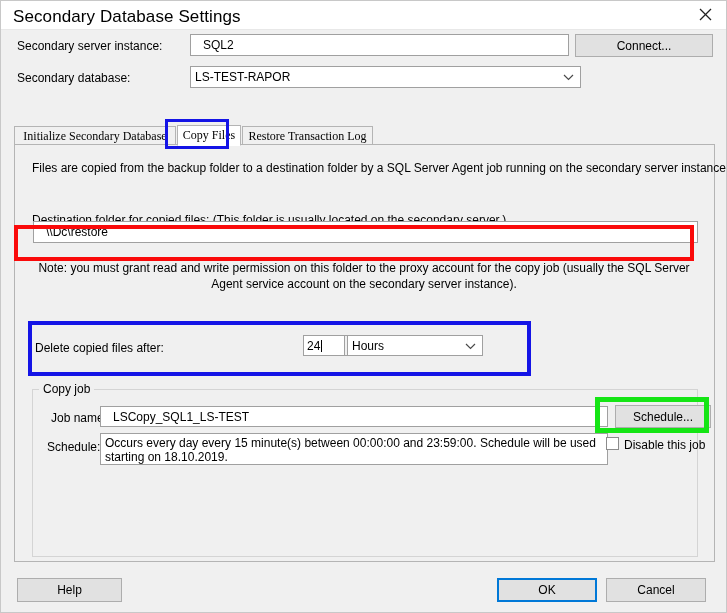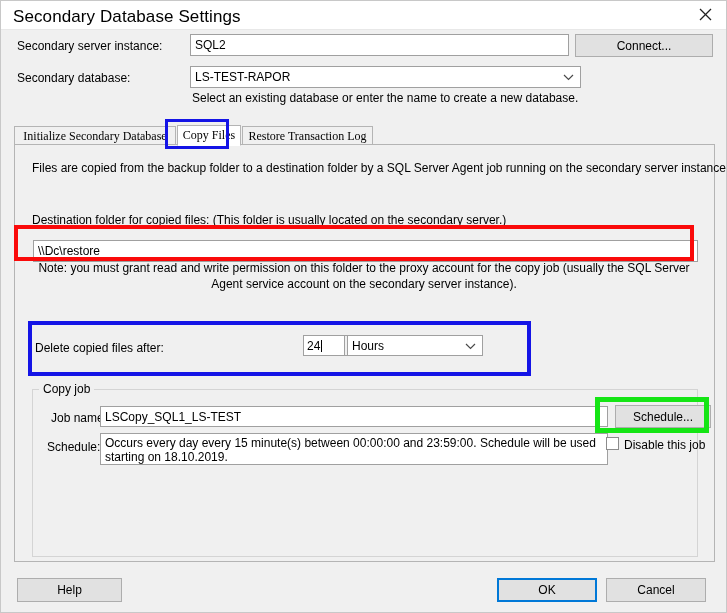--- a/index.html
+++ b/index.html
@@ -55,21 +55,21 @@
     white-space: nowrap;
   }
   .textbox {
     position: absolute;
     box-sizing: border-box;
     background: #ffffff;
     border: 1px solid #a0a0a0;
     font-family: "Liberation Sans", sans-serif;
     font-size: 12px;
     color: #000;
-    padding: 0 4px;
+    padding: 0 12px;
     display: flex;
     align-items: center;
     overflow: hidden;
   }
   .textbox.multiline {
     display: block;
     padding: 2px 4px;
     line-height: 14px;
   }
   .btn {
@@ -239,35 +239,34 @@
 
   <div class="lbl" style="left:16px; top:70px;">Secondary database:</div>
   <div class="combo" style="left:189px; top:65px; width:391px; height:22px;">
     <span>LS-TEST-RAPOR</span>
     <span class="chev">
       <svg width="11" height="7" viewBox="0 0 11 7" aria-hidden="true">
         <polyline points="1,1 5.5,5.5 10,1" fill="none" stroke="#4a4a4a" stroke-width="1.2"></polyline>
       </svg>
     </span>
   </div>
-  <div class="lbl" style="left:191px; top:90px;">Select an existing database or enter the name to create a new database.</div>
 
   <div id="tabstrip">
     <div class="tab" style="left:0px; width:162px;">Initialize Secondary Database</div>
     <div class="tab selected" style="left:163px; width:64px;">Copy Files</div>
     <div class="tab" style="left:228px; width:131px;">Restore Transaction Log</div>
   </div>
 
   <div id="tabpanel">
 
     <div class="lbl" style="left:17px; top:16px;">Files are copied from the backup folder to a destination folder by a SQL Server Agent job running on the secondary server instance.</div>
 
     <div class="lbl" style="left:17px; top:68px;">Destination folder for copied files: (This folder is usually located on the secondary server.)</div>
 
-    <div class="textbox" style="left:18px; top:95px; width:665px; height:22px;">
+    <div class="textbox" style="left:18px; top:76px; width:665px; height:22px;">
       <span>\\Dc\restore</span>
     </div>
 
     <div class="lbl" style="left:17px; top:115px; width:664px; white-space:normal; line-height:16px;text-align:center;">Note: you must grant read and write permission on this folder to the proxy account for the copy job (usually the SQL Server Agent service account on the secondary server instance).</div>
 
     <div class="lbl" style="left:20px; top:196px;">Delete copied files after:</div>
 
     <div class="spin-wrap" style="left:288px; top:190px; width:56px; height:21px;">
       <div class="spin-box" style="width:42px; height:21px;">
         <span>24</span>

